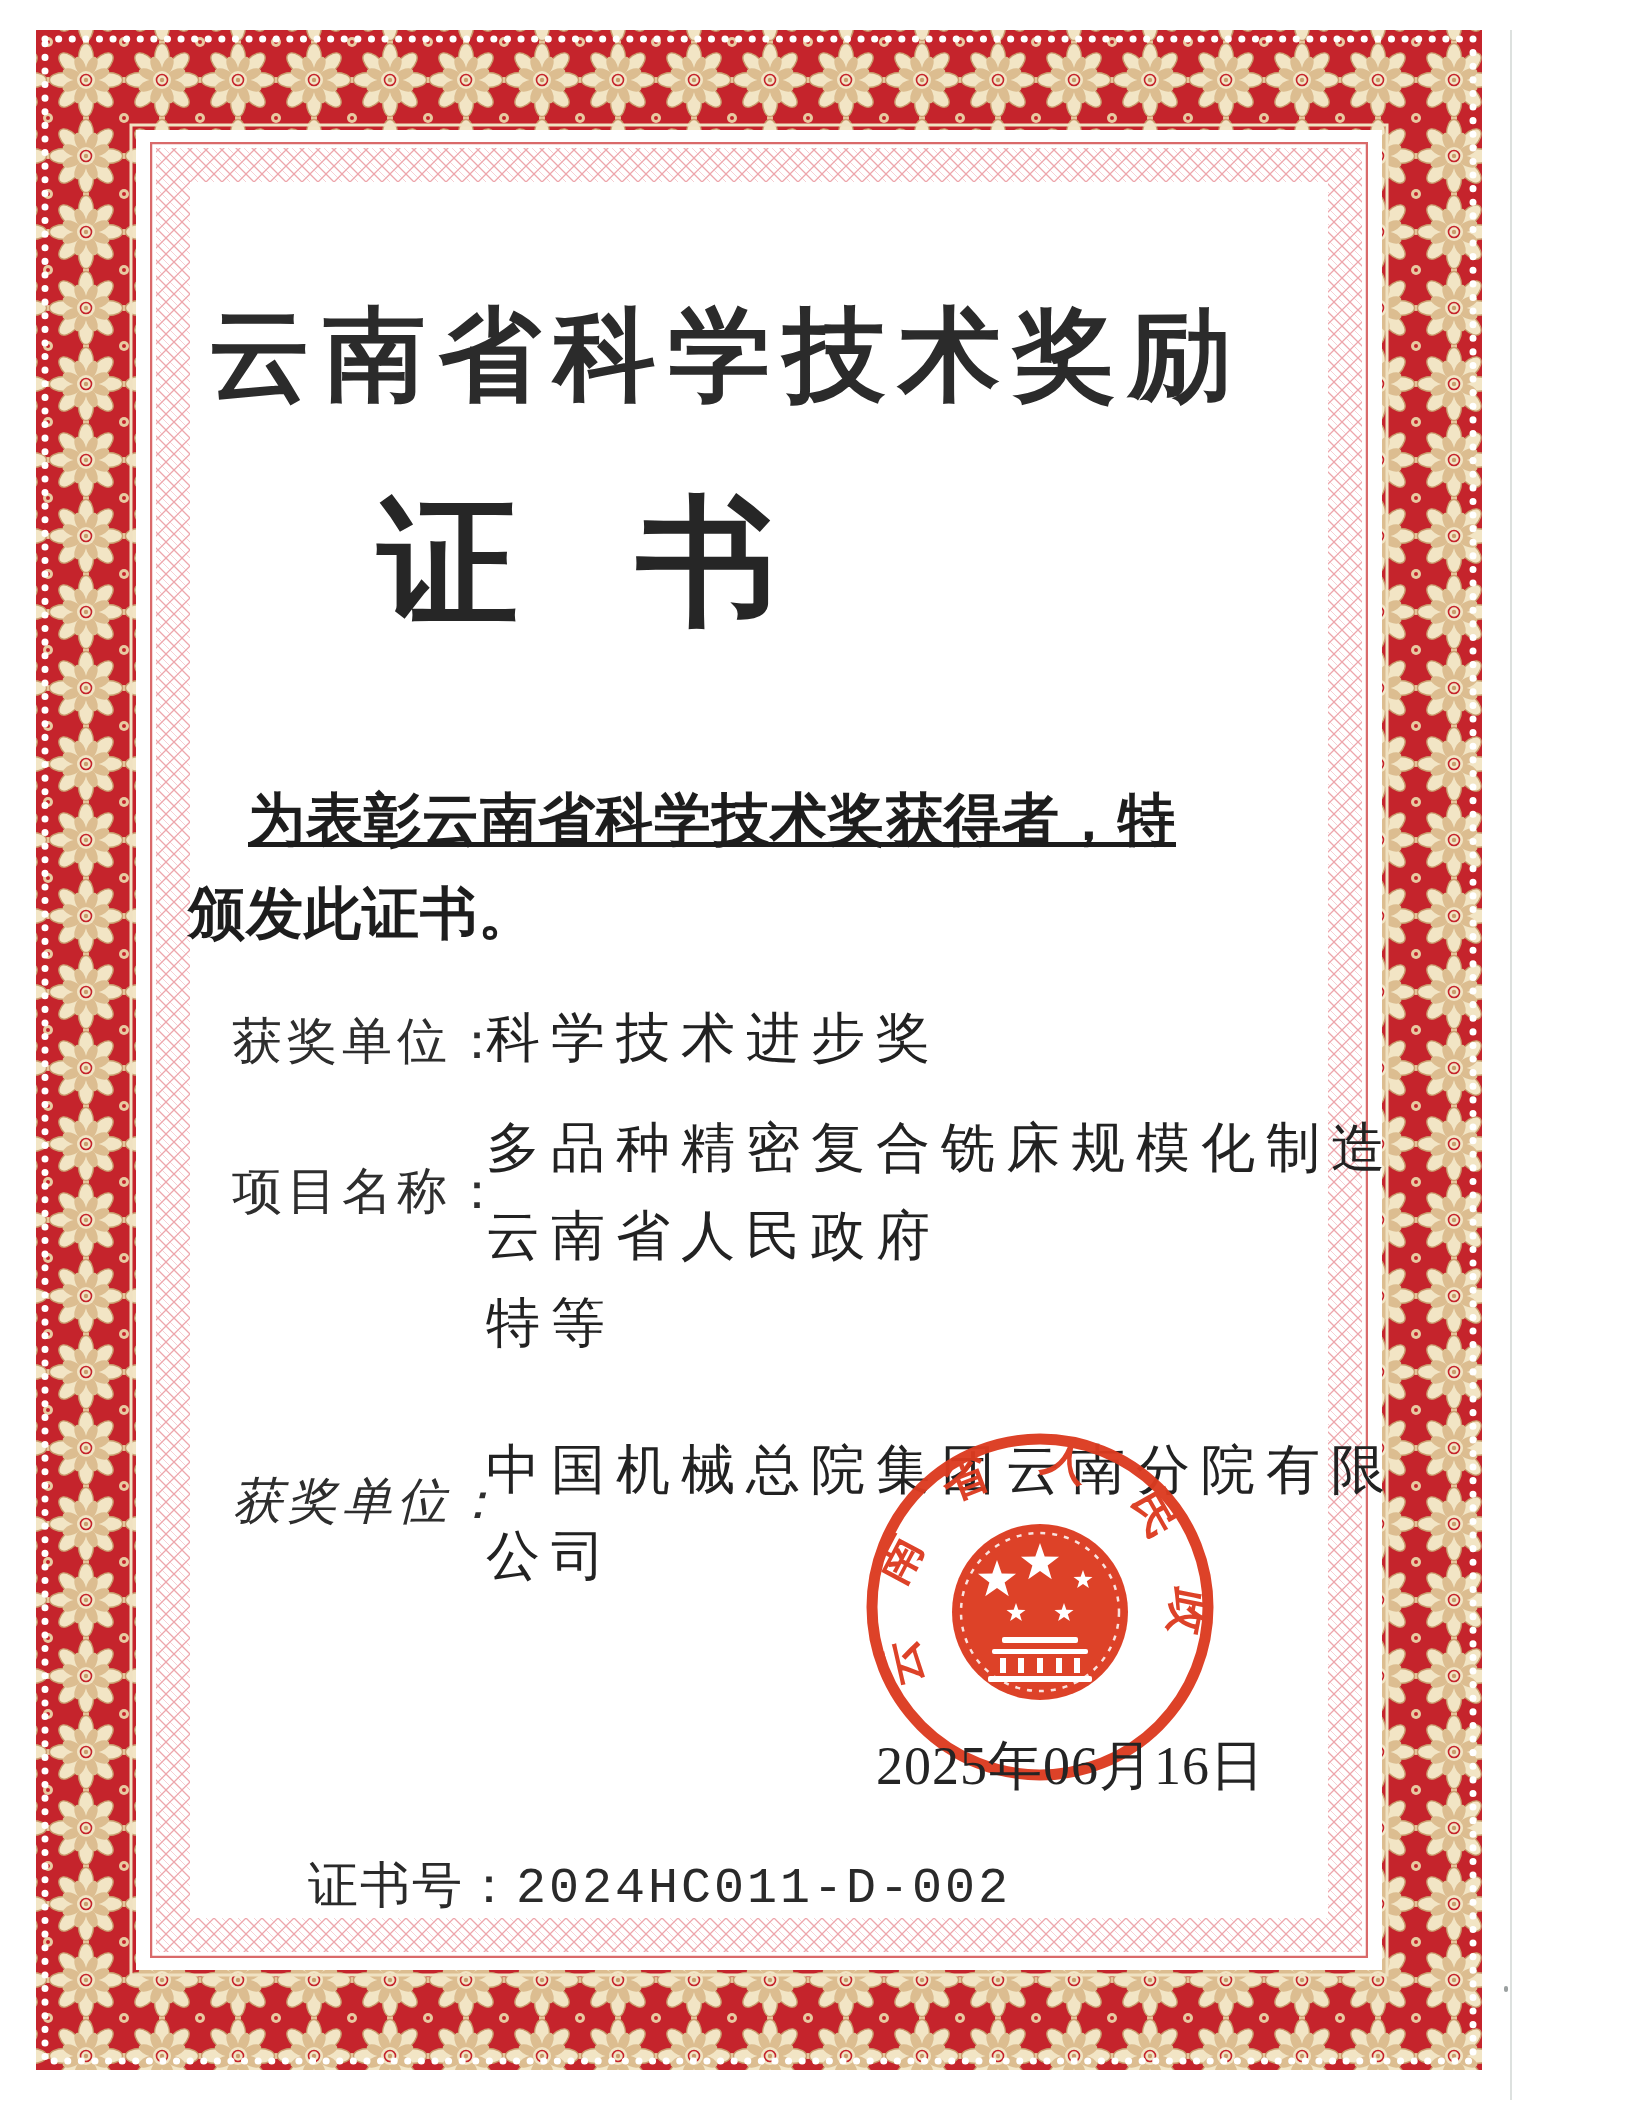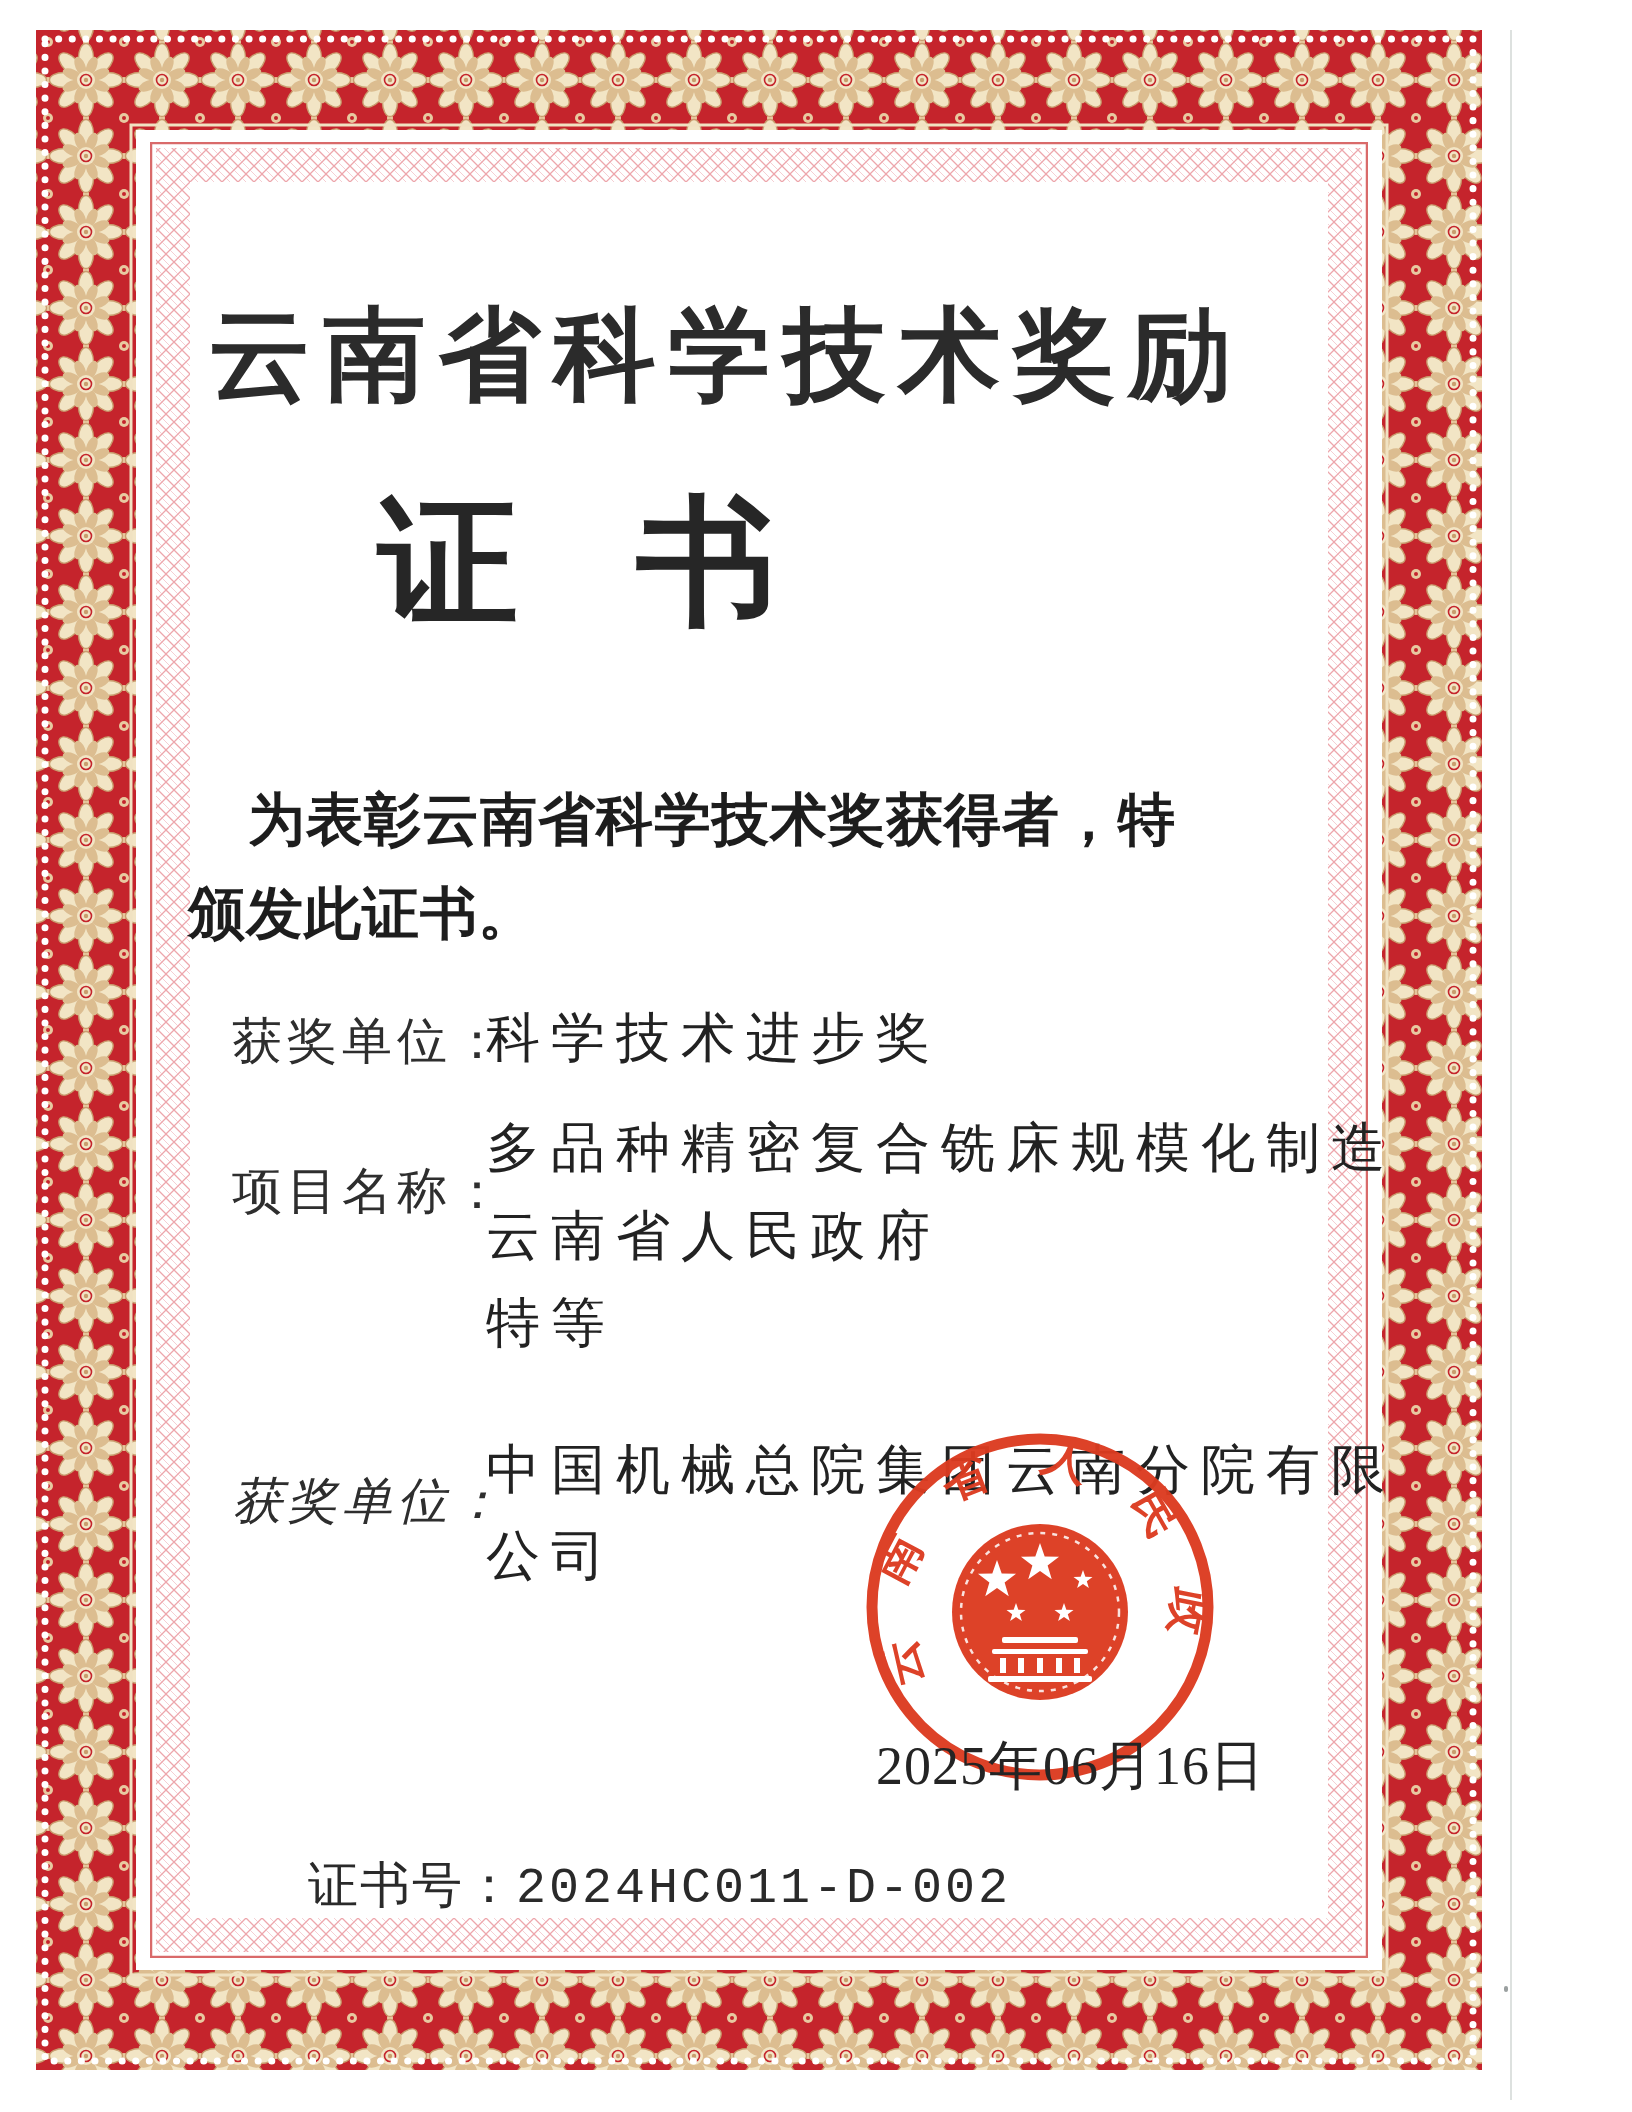--- a/index.html
+++ b/index.html
@@ -6,21 +6,21 @@
   .page{position:relative;width:1632px;height:2112px;background:#ffffff;overflow:hidden;
         font-family:"Liberation Serif", serif;}
   .abs{position:absolute;}
   .title{left:36px;top:288px;width:1380px;text-align:center;
          font-family:"Liberation Sans", sans-serif;font-weight:900;
          font-size:102px;letter-spacing:13px;color:#2b2b2b;white-space:nowrap;}
   .certword{left:378px;top:492px;display:flex;gap:118px;
             font-family:"Liberation Sans", sans-serif;font-weight:900;
             font-size:140px;color:#262626;line-height:1;}
   .bodyline{font-weight:bold;color:#1d1d1d;font-size:57px;letter-spacing:1px;white-space:nowrap;}
-  .line1{left:248px;top:782px;}
+  .line1{left:248px;top:782px;text-decoration:underline;}
   .line2{left:188px;top:876px;}
   .flabel{color:#2e2e2e;font-size:50px;letter-spacing:5px;white-space:nowrap;}
   .fvalue{color:#222222;font-size:54px;letter-spacing:11px;white-space:nowrap;}
   .date{left:876px;top:1730px;width:360px;font-size:54px;color:#242424;
         letter-spacing:1px;white-space:nowrap;}
   .certno{left:292px;top:1852px;font-size:50px;color:#2a2a2a;white-space:nowrap;
           font-family:"Liberation Sans", sans-serif;letter-spacing:2px;margin-left:16px;}
   .certno .num{font-family:"Liberation Mono", monospace;letter-spacing:3px;font-weight:500;}
   .scanline{left:1510px;top:30px;width:2px;height:2070px;background:#dde1df;}
   .speck{left:1504px;top:1986px;width:4px;height:6px;background:#9aa0a0;border-radius:2px;}

